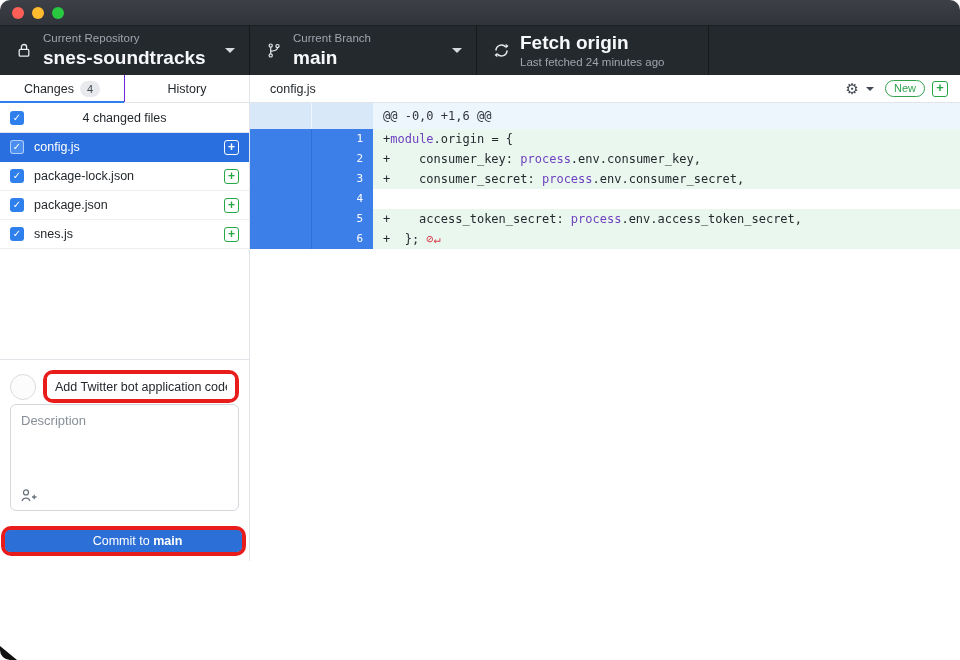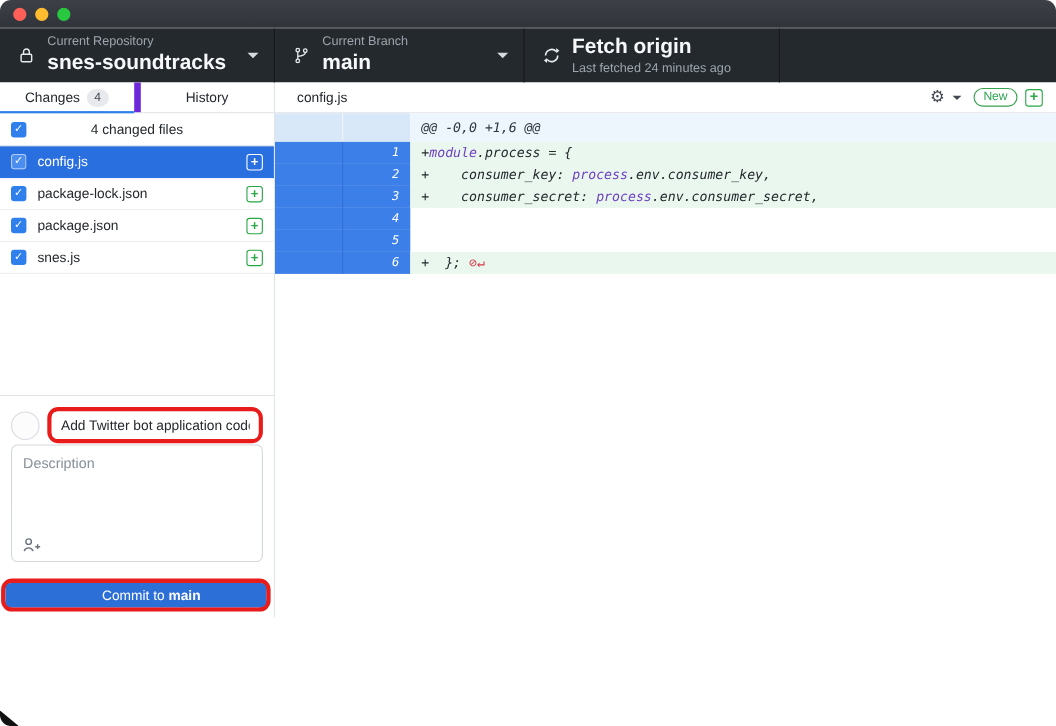--- a/index.html
+++ b/index.html
@@ -38,21 +38,21 @@
   
   .content { display:flex; height:486px; }
 
   
   .sidebar { width:250px; border-right:1px solid #e1e4e8; display:flex; flex-direction:column; background:#fff; }
   .tabs { display:flex; height:28px; border-bottom:1px solid #e1e4e8; flex:none; }
   .tab { flex:1; display:flex; align-items:center; justify-content:center; gap:6px;
          font-size:12.5px; color:#24292e; position:relative; cursor:default; }
   .tab.active::after { content:""; position:absolute; left:0; right:0; bottom:-1px; height:2px; background:#2f80ed; }
   .tab-badge { background:#e7e9ec; color:#424a53; font-size:11px; padding:0 7px; border-radius:9px; line-height:16px; }
-  .tab + .tab { border-left:6px solid #6d28d9; }
+  .tab + .tab { border-left:1px solid #6d28d9; }
 
   .select-all { height:30px; display:flex; align-items:center; padding:0 10px;
                 border-bottom:1px solid #e1e4e8; flex:none; }
   .select-all-label { flex:1; text-align:center; font-size:12.5px; color:#24292e; padding-right:14px; }
 
   .checkbox { width:14px; height:14px; border-radius:3px; background:#2f80ed; color:#fff;
               font-size:10px; line-height:14px; text-align:center; flex:none; }
   .file-row { height:29px; display:flex; align-items:center; gap:10px; padding:0 10px;
               border-bottom:1px solid #eceef0; font-size:12.5px; color:#24292e; background:#fff; }
   .file-row .file-name { flex:1; }
@@ -91,21 +91,21 @@
   .diff-file-name { font-size:12.5px; color:#24292e; flex:1; }
   .diff-controls { display:flex; align-items:center; gap:7px; }
   .gear { font-size:15px; color:#424952; line-height:1; }
   .gear-chevron { width:0; height:0; border-left:4px solid transparent; border-right:4px solid transparent;
                   border-top:4px solid #424952; }
   .new-badge { border:1px solid #34a14c; color:#2ea44f; border-radius:9px; font-size:11px;
                padding:0 8px; line-height:15px; margin-left:4px; }
   .plus-box-lg { width:16px; height:16px; border:1.5px solid #28a745; border-radius:3px; color:#28a745;
                  font-size:13px; line-height:12px; text-align:center; font-weight:bold; }
 
-  .mono { font-family:"DejaVu Sans Mono","Liberation Mono",monospace;font-style:italic; }
+  .mono { font-family:"DejaVu Sans Mono","Liberation Mono",monospace; }
   .hunk-row { height:26px; display:flex; flex:none; }
   .hunk-gutter { width:61px; background:#d9e8f9; flex:none; }
   .hunk-gutter2 { width:62px; background:#d9e8f9; border-left:1px solid #eef6fd; flex:none; }
   .hunk-text { flex:1; background:#eef6fd; font-size:12px; color:#2f363d;
                display:flex; align-items:center; padding-left:10px; white-space:pre; }
 
   .diff-line { height:20px; display:flex; flex:none; font-size:12px; }
   .g-old { width:61px; background:#3d7fe8; flex:none; }
   .g-new { width:62px; background:#3d7fe8; border-left:1px solid #306fd8; flex:none;
            color:#fff; text-align:right; padding-right:10px; font-size:11px; line-height:20px; }
@@ -259,39 +259,40 @@
       <div class="hunk-row mono">
         <span class="hunk-gutter"></span>
         <span class="hunk-gutter2"></span>
         <span class="hunk-text">@@ -0,0 +1,6 @@</span>
       </div>
 
       <div class="mono">
           <div class="diff-line">
             <span class="g-old"></span>
             <span class="g-new">1</span>
-            <span class="code"><span class="t-plain">+</span><span class="t-purple">module</span><span class="t-plain">.process = {</span></span>
+            <span class="code"><span class="t-plain">+</span><span class="t-purple">module</span><span class="t-plain">.origin = {</span></span>
           </div>
           <div class="diff-line">
             <span class="g-old"></span>
             <span class="g-new">2</span>
             <span class="code"><span class="t-plain">+    consumer_key: </span><span class="t-purple">process</span><span class="t-plain">.env.consumer_key,</span></span>
           </div>
           <div class="diff-line">
             <span class="g-old"></span>
             <span class="g-new">3</span>
             <span class="code"><span class="t-plain">+    consumer_secret: </span><span class="t-purple">process</span><span class="t-plain">.env.consumer_secret,</span></span>
           </div>
           <div class="diff-line">
             <span class="g-old"></span>
             <span class="g-new">4</span>
           </div>
           <div class="diff-line">
             <span class="g-old"></span>
             <span class="g-new">5</span>
+            <span class="code"><span class="t-plain">+    access_token_secret: </span><span class="t-purple">process</span><span class="t-plain">.env.access_token_secret,</span></span>
           </div>
           <div class="diff-line">
             <span class="g-old"></span>
             <span class="g-new">6</span>
             <span class="code"><span class="t-plain">+  }; </span><span class="t-red">⊘↵</span></span>
           </div>
         </div>
     </div>
   </div>
 

